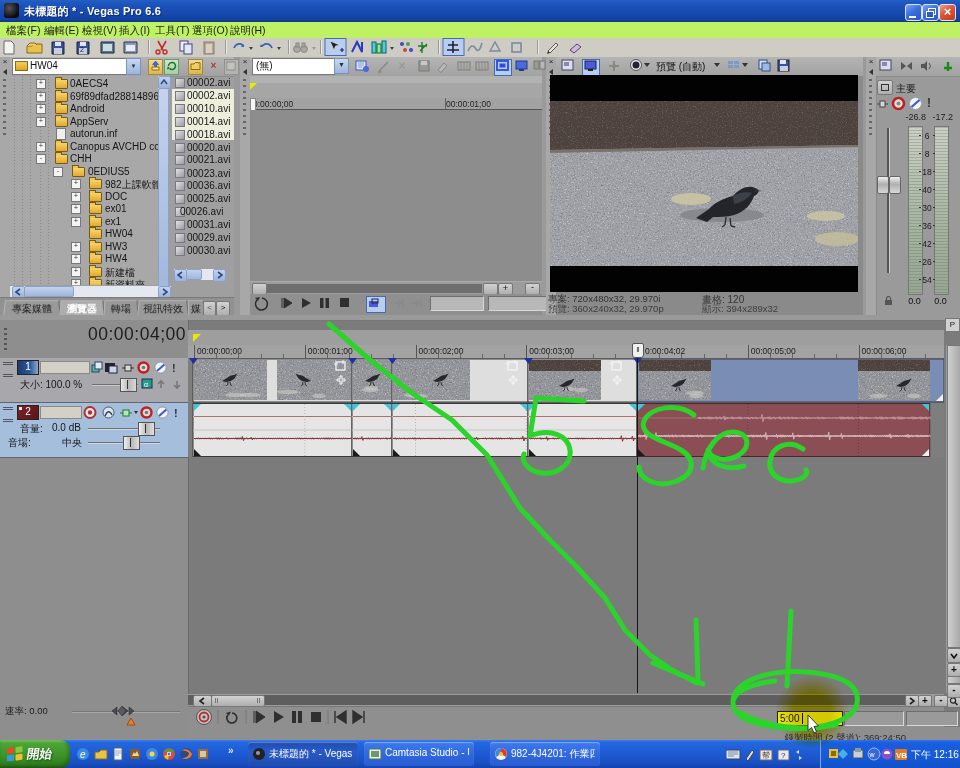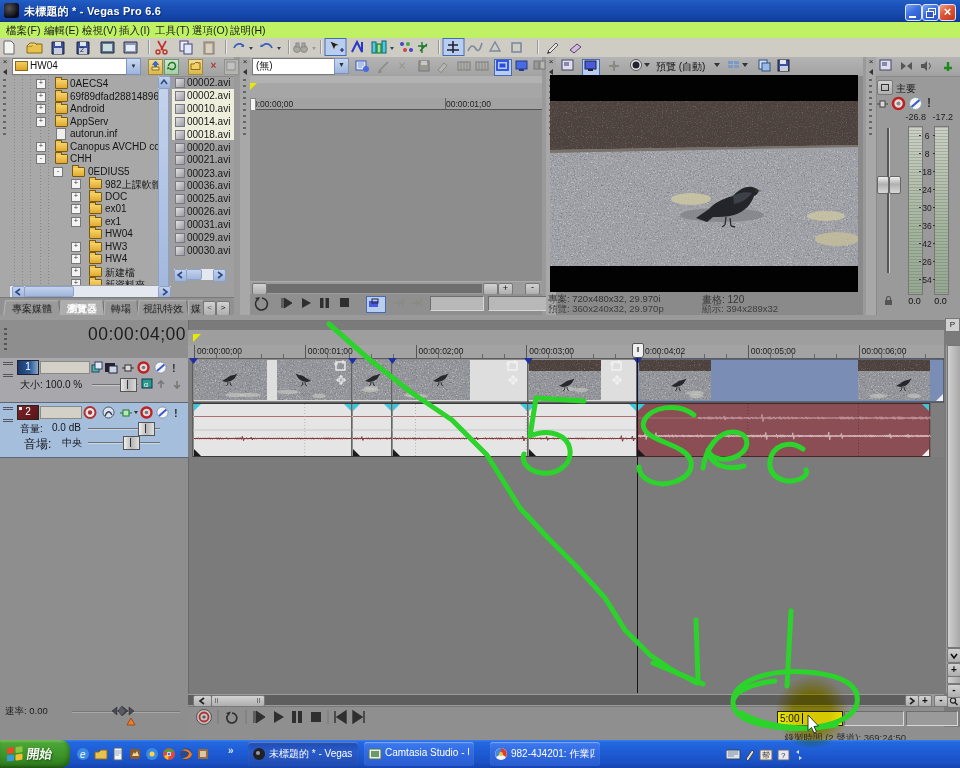--- a/index.html
+++ b/index.html
@@ -342,21 +342,21 @@
       <div class="frow" style="top:103.2px">
             <span class="ficon"></span>
             <span class="ab" style="left:15px;top:1px">00036.avi</span>
           </div>
       <div class="frow" style="top:116.1px">
             <span class="ficon"></span>
             <span class="ab" style="left:15px;top:1px">00025.avi</span>
           </div>
       <div class="frow" style="top:129.0px">
             <span class="ficon"></span>
-            <span class="ab" style="left:15px;top:1px">00026.avi</span>
+            <span class="ab" style="left:8px;top:1px">00026.avi</span>
           </div>
       <div class="frow" style="top:141.9px">
             <span class="ficon"></span>
             <span class="ab" style="left:15px;top:1px">00031.avi</span>
           </div>
       <div class="frow" style="top:154.8px">
             <span class="ficon"></span>
             <span class="ab" style="left:15px;top:1px">00029.avi</span>
           </div>
       <div class="frow" style="top:167.7px">
@@ -627,21 +627,21 @@
       <div class="ab" id="mnum" style="left:55px;top:69px;width:12px;height:167px;font-size:8.5px;color:#1a1a1a;text-align:center">
           <span class="ab" style="left:0;top:5px;width:12px;text-align:center">6</span>
           <span class="ab" style="left:-2px;top:9px;width:2px;height:1px;background:#333"></span>
           <span class="ab" style="left:12px;top:9px;width:2px;height:1px;background:#333"></span>
           <span class="ab" style="left:0;top:23px;width:12px;text-align:center">8</span>
           <span class="ab" style="left:-2px;top:27px;width:2px;height:1px;background:#333"></span>
           <span class="ab" style="left:12px;top:27px;width:2px;height:1px;background:#333"></span>
           <span class="ab" style="left:0;top:41px;width:12px;text-align:center">18</span>
           <span class="ab" style="left:-2px;top:45px;width:2px;height:1px;background:#333"></span>
           <span class="ab" style="left:12px;top:45px;width:2px;height:1px;background:#333"></span>
-          <span class="ab" style="left:0;top:59px;width:12px;text-align:center">24</span>
+          <span class="ab" style="left:0;top:59px;width:12px;text-align:center">40</span>
           <span class="ab" style="left:-2px;top:63px;width:2px;height:1px;background:#333"></span>
           <span class="ab" style="left:12px;top:63px;width:2px;height:1px;background:#333"></span>
           <span class="ab" style="left:0;top:77px;width:12px;text-align:center">30</span>
           <span class="ab" style="left:-2px;top:81px;width:2px;height:1px;background:#333"></span>
           <span class="ab" style="left:12px;top:81px;width:2px;height:1px;background:#333"></span>
           <span class="ab" style="left:0;top:95px;width:12px;text-align:center">36</span>
           <span class="ab" style="left:-2px;top:99px;width:2px;height:1px;background:#333"></span>
           <span class="ab" style="left:12px;top:99px;width:2px;height:1px;background:#333"></span>
           <span class="ab" style="left:0;top:113px;width:12px;text-align:center">42</span>
           <span class="ab" style="left:-2px;top:117px;width:2px;height:1px;background:#333"></span>
@@ -950,21 +950,21 @@
               <path d="M3,10 L10.4,3.4" stroke="#3a5ac8" stroke-width="2"></path>
             </g>
         <text x="92" y="12" font-size="11" font-weight="bold" fill="#333">!</text>
       </svg></div>
       <div class="ab" style="left:20px;top:19px;font-size:10px;color:#16161a">音量:</div>
       <div class="ab" style="left:52px;top:19px;font-size:10px;color:#16161a">0.0 dB</div>
       <div class="ab" style="left:88px;top:25px;width:72px;height:1px;background:#707070;border-bottom:1px solid #c8d8e8"></div>
       <div class="ab" style="left:138px;top:19px;width:15px;height:12px;background:linear-gradient(90deg,#f0f0f0,#b8b8b8 50%,#e0e0e0);border:1px solid #555">
           <span class="ab" style="left:6px;top:1px;width:1px;height:9px;background:#333"></span>
         </div>
-      <div class="ab" style="left:24px;top:33px;font-size:12px;color:#16161a">音場:</div>
+      <div class="ab" style="left:8px;top:33px;font-size:10px;color:#16161a">音場:</div>
       <div class="ab" style="left:62px;top:33px;font-size:10px;color:#16161a">中央</div>
       <div class="ab" style="left:88px;top:39px;width:72px;height:1px;background:#707070;border-bottom:1px solid #c8d8e8"></div>
       <div class="ab" style="left:123px;top:33px;width:15px;height:12px;background:linear-gradient(90deg,#f0f0f0,#b8b8b8 50%,#e0e0e0);border:1px solid #555">
           <span class="ab" style="left:6px;top:1px;width:1px;height:9px;background:#333"></span>
         </div>
     </div>
 
     <div class="ab" style="left:637px;top:30px;width:1px;height:348px;background:#16161a"></div>
     <div class="ab" style="left:632px;top:28px;width:10px;height:13px;background:#f0f0f0;border:1px solid #555;border-radius:2px 2px 3px 3px;font-size:8px;text-align:center;line-height:12px;color:#222">‖</div>
 
@@ -1119,20 +1119,36 @@
   <svg class="ab" style="left:726px;top:8px" width="80" height="14" viewBox="0 0 80 14">
         <rect x="0" y="2" width="14" height="9" rx="1" fill="#dce4f0" stroke="#345"></rect>
         <path d="M2,4 h10 M2,6 h10 M2,8 h6" stroke="#678" stroke-width="0.8"></path>
         <path d="M20,11 L26,2 l2,2 -6,9 z" fill="#e8e0d0" stroke="#345"></path>
         <rect x="34" y="2" width="12" height="10" fill="#f0e8d8" stroke="#667"></rect>
         <text x="36" y="10" font-size="8" fill="#334">帮</text>
         <rect x="52" y="2" width="11" height="10" fill="#e8e8f0" stroke="#667"></rect>
         <text x="55" y="10" font-size="8" fill="#334">?</text>
         <path d="M70,4 l3,-2 v4 z M76,10 l-3,2 v-4 z" fill="#dde"></path>
       </svg>
+  <div class="ab" style="left:820px;top:0;width:140px;height:28px;background:linear-gradient(180deg,#2a74f0 0%,#1a5ee0 10%,#155ad8 60%,#1150c8 100%);border-left:1px solid #7aa4f8">
+ <svg class="ab" style="left:6px;top:7px" width="86" height="14" viewBox="0 0 86 14">
+  <path d="M2,2 h9 v9 h-9 z" fill="#e8c030"></path>
+          <path d="M4,4 h5 v5 h-5 z" fill="#8a6a10"></path>
+  <path d="M16,2 l5,5 -5,5 -5,-5 z" fill="#4ab0e8"></path>
+  <rect x="26" y="3" width="10" height="8" fill="#c8d0d8" stroke="#456"></rect>
+          <rect x="28" y="1" width="6" height="4" fill="#89a"></rect>
+  <circle cx="47" cy="7" r="6" fill="#3a66d8" stroke="#9bf"></circle>
+          <text x="42.5" y="10" font-size="7" fill="#fff">w</text>
+  <circle cx="60" cy="7" r="5.5" fill="#8a50c8"></circle>
+          <path d="M57,7 a3,3 0 0 1 6,0" fill="#fff"></path>
+  <rect x="68" y="2" width="12" height="11" rx="1" fill="#e87820"></rect>
+          <text x="69" y="11" font-size="8" fill="#fff" font-weight="bold">VB</text>
+ </svg>
+ <span class="ab" style="left:90px;top:8px;color:#fff;font-size:10px;white-space:nowrap">下午 12:16</span>
+</div>
   </div>
   <svg id="anno" class="ab" style="left:0;top:0;pointer-events:none" width="960" height="768">
       <defs>
         <radialGradient id="glow">
           <stop offset="0%" stop-color="#e4d71c"></stop>
           <stop offset="50%" stop-color="#e4d71c"></stop>
           <stop offset="90%" stop-color="#e4d71c" stop-opacity="0.2"></stop>
           <stop offset="100%" stop-color="#e4d71c" stop-opacity="0"></stop>
         </radialGradient>
       </defs>

